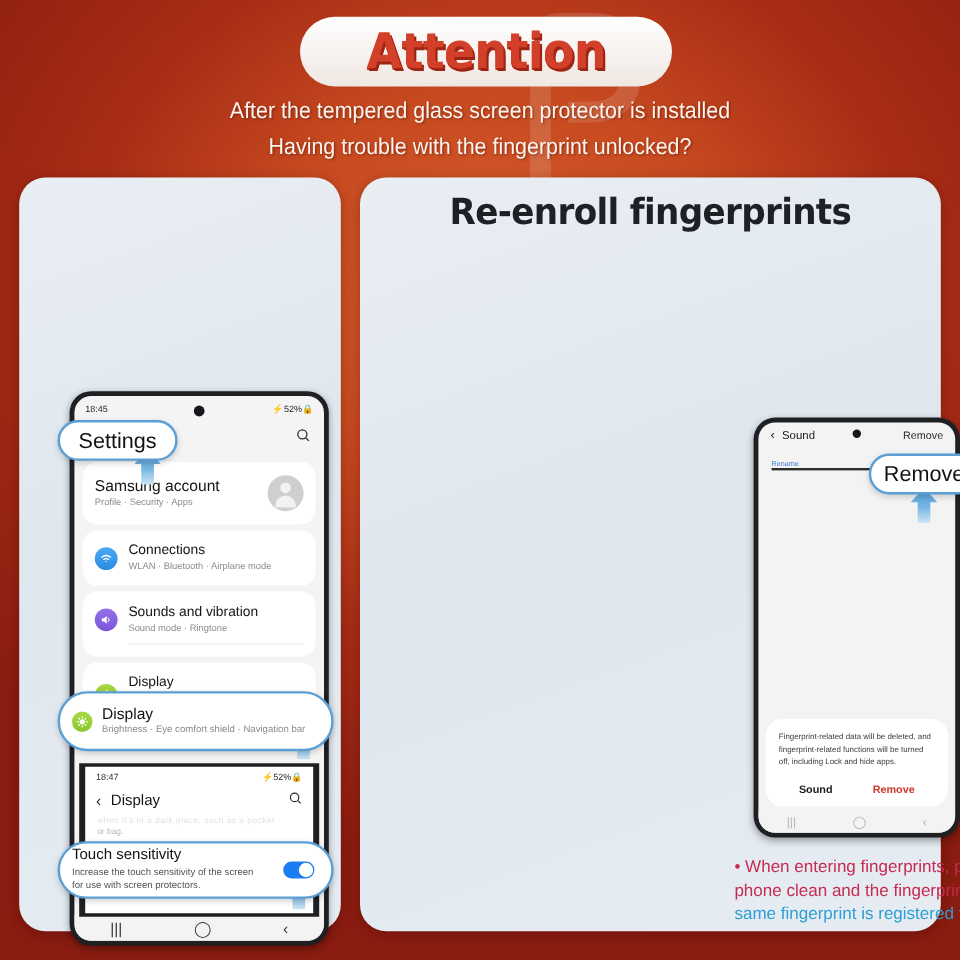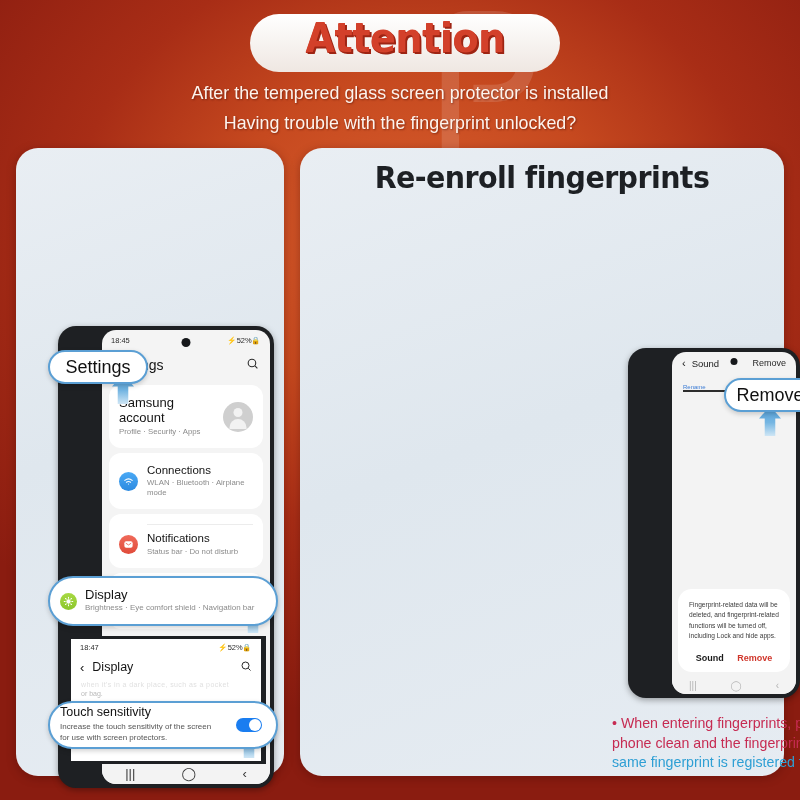--- a/index.html
+++ b/index.html
@@ -21,21 +21,21 @@
     width: 120px; height: 150px;
     opacity: 0.13; pointer-events: none;
   }
   .wm svg { width: 100%; height: 100%; }
 
   
   .banner {
     position: absolute; left: 250px; top: 14px; width: 310px; height: 58px;
     background: linear-gradient(180deg,#ffffff 0%,#f6f2ef 55%,#efe7e2 100%);
     border-radius: 29px;
-    display: flex; justify-content: center;
+    display: flex; align-items: center; justify-content: center;
   }
   .banner-text {
     font-family: "DejaVu Sans", sans-serif;
     font-weight: bold; font-size: 41px; letter-spacing: -0.5px;
     color: #d3402a;
     text-shadow: 2px 2px 0 #9e2413, 0 1px 0 #b92f1a;
     transform: scaleX(0.93);
   }
   .sub1, .sub2 {
     position: absolute; width: 100%; text-align: center;
@@ -69,21 +69,21 @@
   
   .phone {
     position: absolute;
     background: #1e2023;
     border-radius: 18px;
     overflow: hidden;
     box-shadow: 0 2px 6px rgba(0,0,0,.35);
   }
   .phone-inner {
     position: absolute; inset: 4px;
-    background: #f3f3f3; border-radius: 14px; overflow: hidden; margin-left: 40px;
+    background: #f3f3f3; border-radius: 14px; overflow: hidden;
   }
   .punch {
     position: absolute; border-radius: 50%; background: #15171a;
     left: 50%; transform: translateX(-50%);
   }
   .sbar {
     display: flex; align-items: center; justify-content: space-between;
     font-size: 7.5px; color: #2a2a2a; padding: 0 9px;
     font-family: "Liberation Sans", sans-serif;
   }
@@ -238,33 +238,33 @@
                 </svg>
             </div>
             <div>
               <div class="r-title">Connections</div>
               <div class="r-sub">WLAN  ·  Bluetooth  ·  Airplane mode</div>
             </div>
           </div>
         </div>
 
         <div class="card">
+          <div class="row">
+            <div class="ic ic-snd">
+              <svg width="11" height="11" viewBox="0 0 24 24" fill="#fff">
+                  <path d="M4 9v6h4l5 4V5L8 9H4z"></path>
+                  <path d="M16 8.5a5 5 0 0 1 0 7" fill="none" stroke="#fff" stroke-width="1.8" stroke-linecap="round"></path>
+                </svg>
+            </div>
+            <div>
+              <div class="r-title">Sounds and vibration</div>
+              <div class="r-sub">Sound mode  ·  Ringtone</div>
+            </div>
+          </div>
           <div class="divider"></div>
-          <div class="row">
-            <div class="ic ic-not">
-              <svg width="11" height="11" viewBox="0 0 24 24" fill="#fff">
-                  <rect x="3" y="5" width="18" height="14" rx="4"></rect>
-                  <path d="M6 9l6 4 6-4" stroke="#f06a5a" stroke-width="2" fill="none"></path>
-                </svg>
-            </div>
-            <div>
-              <div class="r-title">Notifications</div>
-              <div class="r-sub">Status bar  ·  Do not disturb</div>
-            </div>
-          </div>
         </div>
 
         <div class="card">
           <div class="row">
             <div class="ic ic-disp">
               <svg width="12" height="12" viewBox="0 0 24 24" fill="none" stroke="#fff" stroke-width="2.2" stroke-linecap="round">
                   <circle cx="12" cy="12" r="3.6" fill="#fff"></circle>
                   <path d="M12 2.6v2.2M12 19.2v2.2M2.6 12h2.2M19.2 12h2.2M5.4 5.4l1.6 1.6M17 17l1.6 1.6M18.6 5.4L17 7M7 17l-1.6 1.6"></path>
                 </svg>
             </div>

